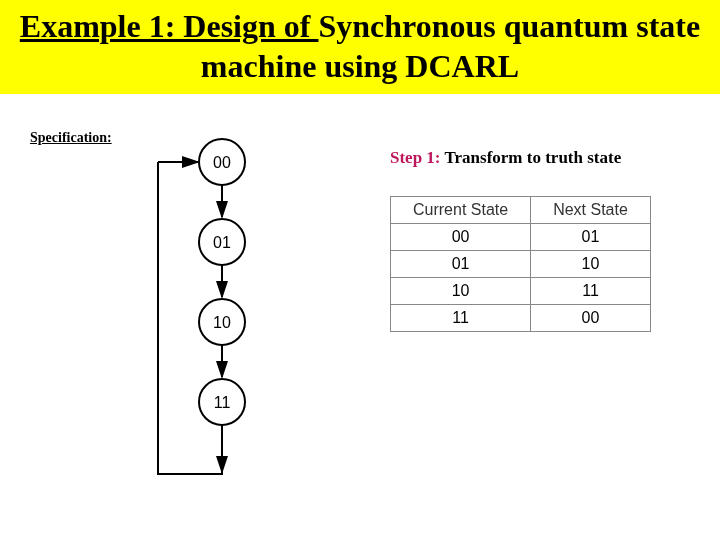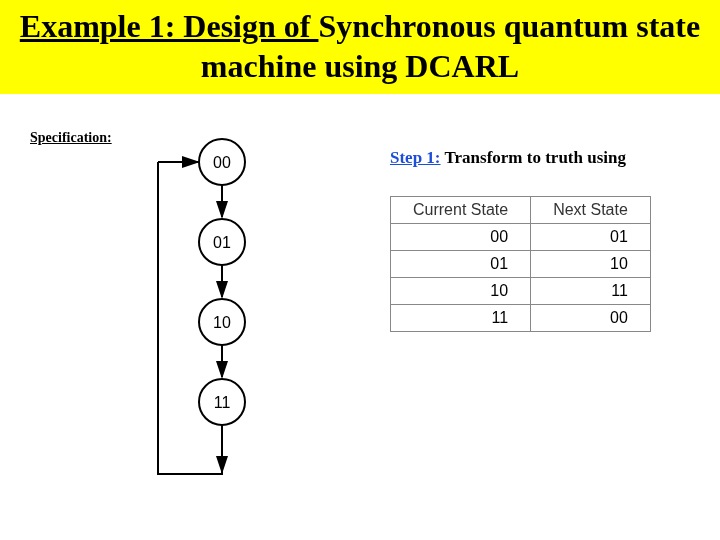--- a/index.html
+++ b/index.html
@@ -43,33 +43,33 @@
     width: 220px;
     height: 400px;
   }
   .step-label {
     position: absolute;
     top: 148px;
     left: 390px;
     font-size: 17px;
     font-weight: bold;
   }
-  .step-red { color: #1d4ed8; text-decoration: underline; }
+  .step-red { color: #be185d; }
   .truth-table {
     position: absolute;
     top: 196px;
     left: 390px;
     border-collapse: collapse;
     font-family: Arial, Helvetica, sans-serif;
     font-size: 16px;
   }
   .truth-table th, .truth-table td {
     border: 1px solid #888;
     padding: 4px 22px;
-    text-align: right;
+    text-align: center;
     font-weight: normal;
   }
   .truth-table th {
     color: #333;
   }
 </style>
 </head>
 <body>
 
 <div class="title-band">
@@ -107,21 +107,21 @@
   <line x1="122" y1="211" x2="122" y2="243" stroke="#000" stroke-width="2" marker-end="url(#arrow)"></line>
 
   <circle cx="122" cy="268" r="23" fill="#fff" stroke="#000" stroke-width="2"></circle>
   <text x="122" y="274" text-anchor="middle" font-family="Arial" font-size="16">11</text>
 
   <polyline points="122,291 122,340 58,340 58,28" fill="none" stroke="#000" stroke-width="2"></polyline>
   <line x1="122" y1="291" x2="122" y2="338" stroke="#000" stroke-width="2" marker-end="url(#arrow)"></line>
 </svg>
 
 <div class="step-label">
-  <span class="step-red">Step 1:</span><span> Transform to truth using</span>
+  <span class="step-red">Step 1:</span><span> Transform to truth state</span>
 </div>
 
 <table class="truth-table">
   <thead>
     <tr>
       <th>Current State</th>
       <th>Next State</th>
     </tr>
   </thead>
   <tbody>

